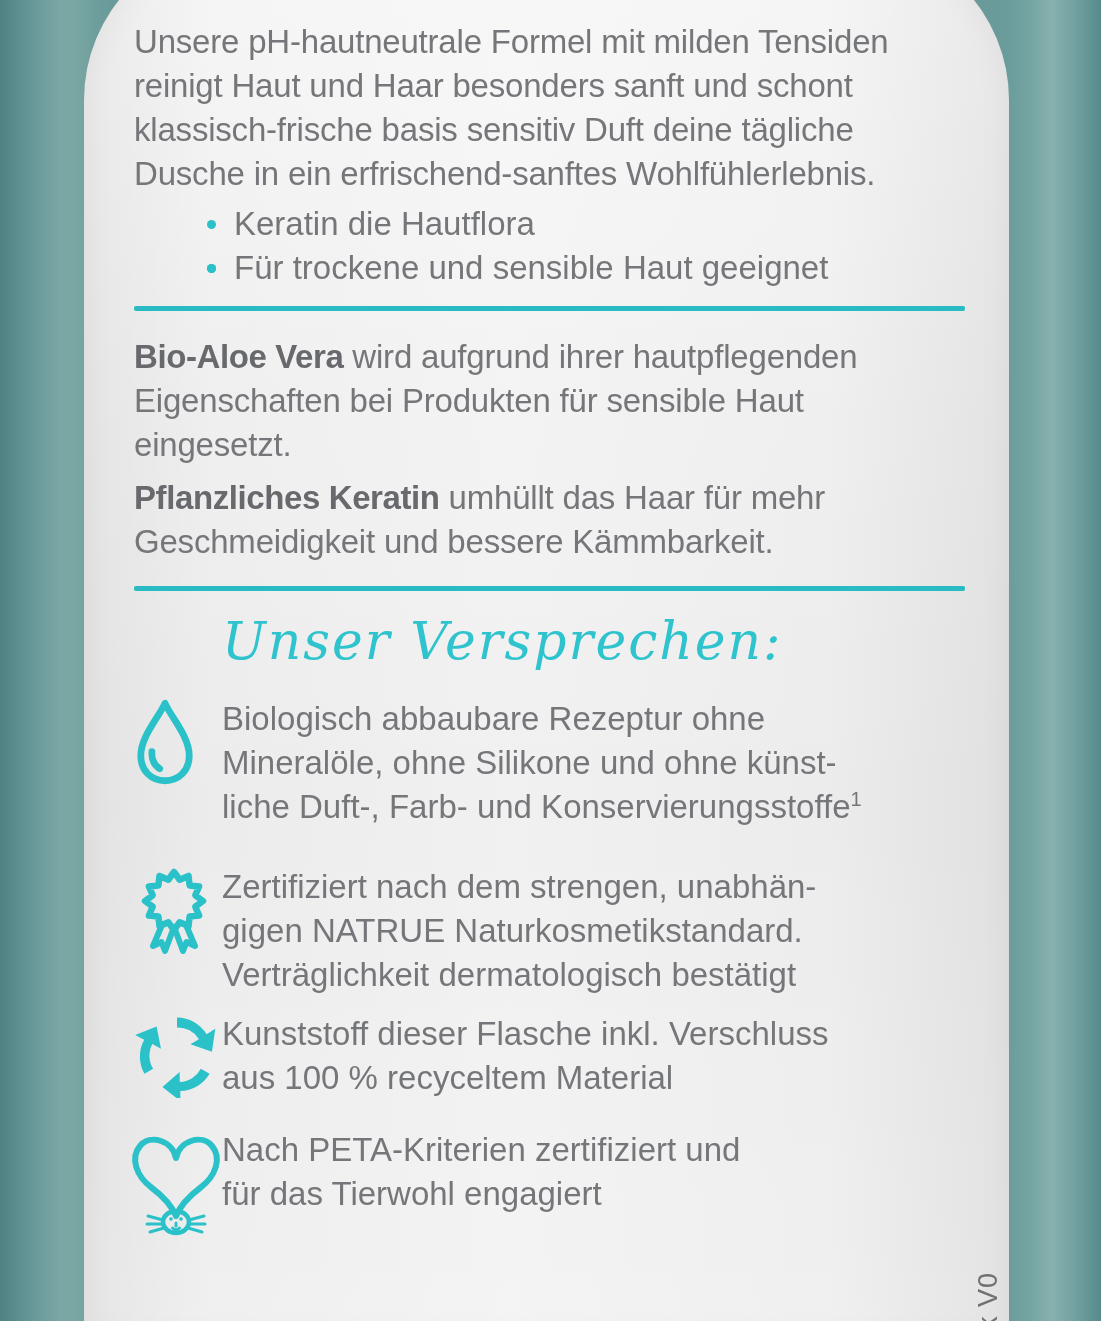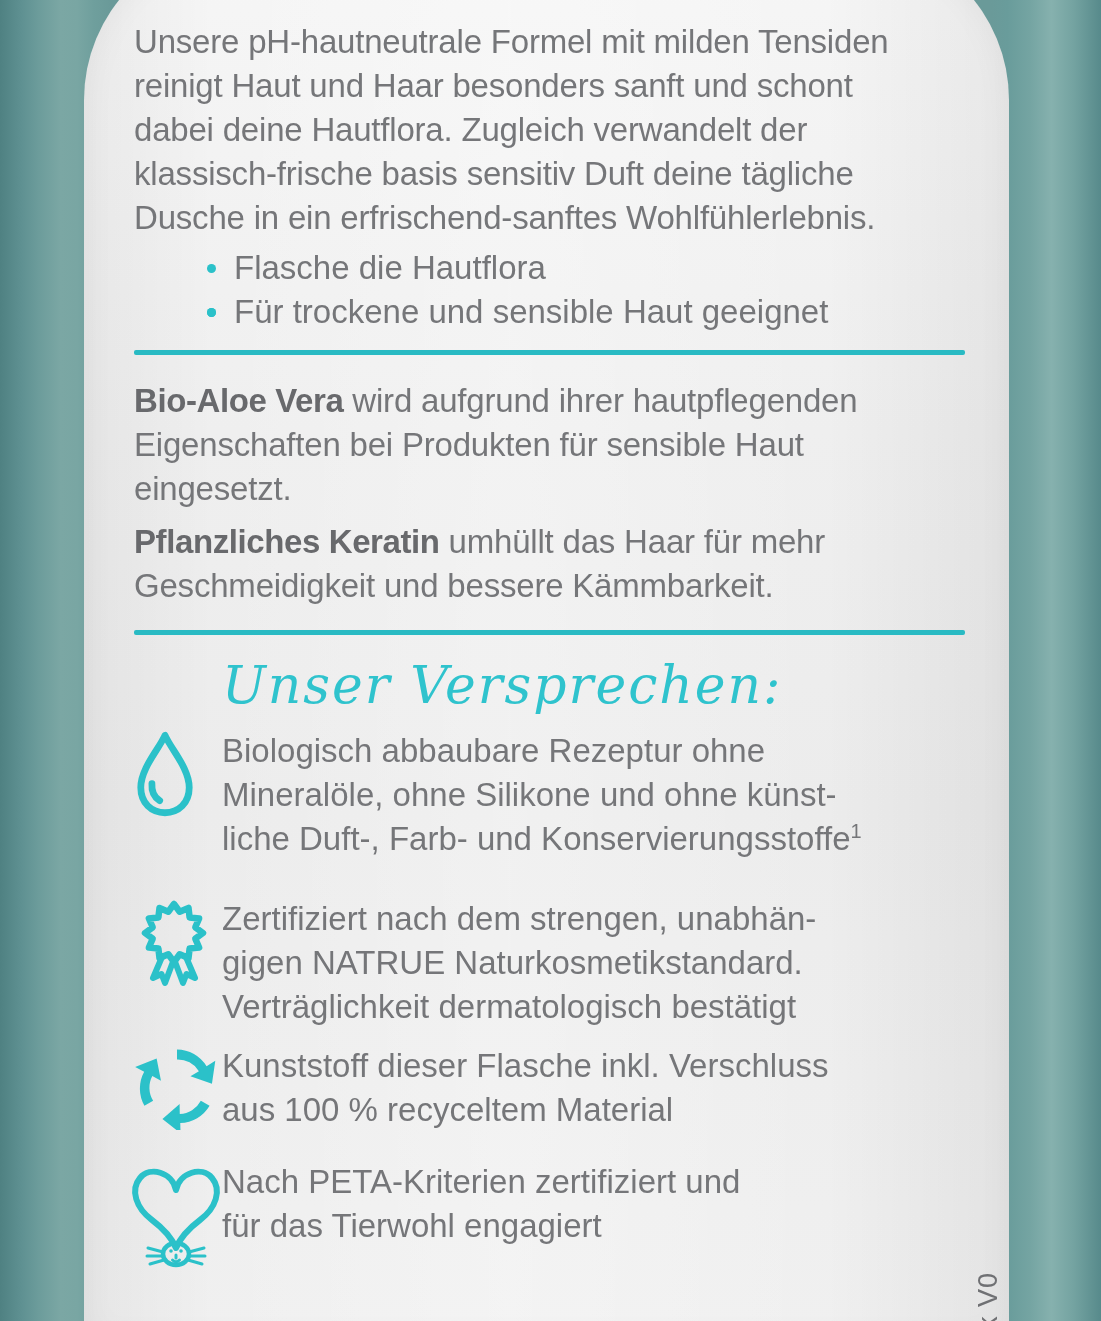--- a/index.html
+++ b/index.html
@@ -29,21 +29,21 @@
   .benefit{position:relative;padding-left:100px;font-size:33px;line-height:44px;}
   .dot{position:absolute;left:73px;top:18px;width:9px;height:9px;border-radius:50%;background:#2bc1c9;}
   .divider{height:5px;background:#29bac3;border-radius:2px;margin-top:16px;}
   .para{margin-top:24px;}
   .para.tight{margin-top:9px;}
   .promise-heading{
     margin:20px 0 0 88px;
     font-family:"DejaVu Serif",serif;font-style:italic;
     font-size:52px;line-height:60px;letter-spacing:2px;color:#2fc3cd;
   }
-  .p-item{display:flex;align-items:flex-start;margin-top:14px;}
+  .p-item{display:flex;align-items:flex-start;margin-top:26px;}
   .p-item .icon-box{width:88px;flex:0 0 88px;}
   .p-item .p-text{font-size:33px;line-height:44px;}
   .p-item .p-text sup{font-size:20px;line-height:0;}
   .p-item:nth-of-type(2){margin-top:36px;}
   .p-item:nth-of-type(3){margin-top:15px;}
   .p-item:nth-of-type(4){margin-top:28px;}
   .p-item:nth-of-type(5){margin-top:30px;}
   .icon-box svg{display:block;}
   .heart-shift{margin-left:-8px;margin-top:-4px;}
   .side-code{
@@ -53,29 +53,28 @@
   }
 </style>
 </head>
 <body>
 
 <div class="label">
 
   <div class="bodytext">
     <div>Unsere pH-hautneutrale Formel mit milden Tensiden</div>
     <div>reinigt Haut und Haar besonders sanft und schont</div>
-    <div>dabei deine Hautflora. Zugleich verwandelt der</div>
     <div>klassisch-frische basis sensitiv Duft deine tägliche</div>
     <div>Dusche in ein erfrischend-sanftes Wohlfühlerlebnis.</div>
   </div>
 
   <div class="benefits">
     <div class="benefit">
       <span class="dot"></span>
-      <span>Flasche die Hautflora</span>
+      <span>Keratin die Hautflora</span>
     </div>
     <div class="benefit">
       <span class="dot"></span>
     </div>
     <div class="benefit">
       <span class="dot"></span>
       <span>Für trockene und sensible Haut geeignet</span>
     </div>
   </div>
 

